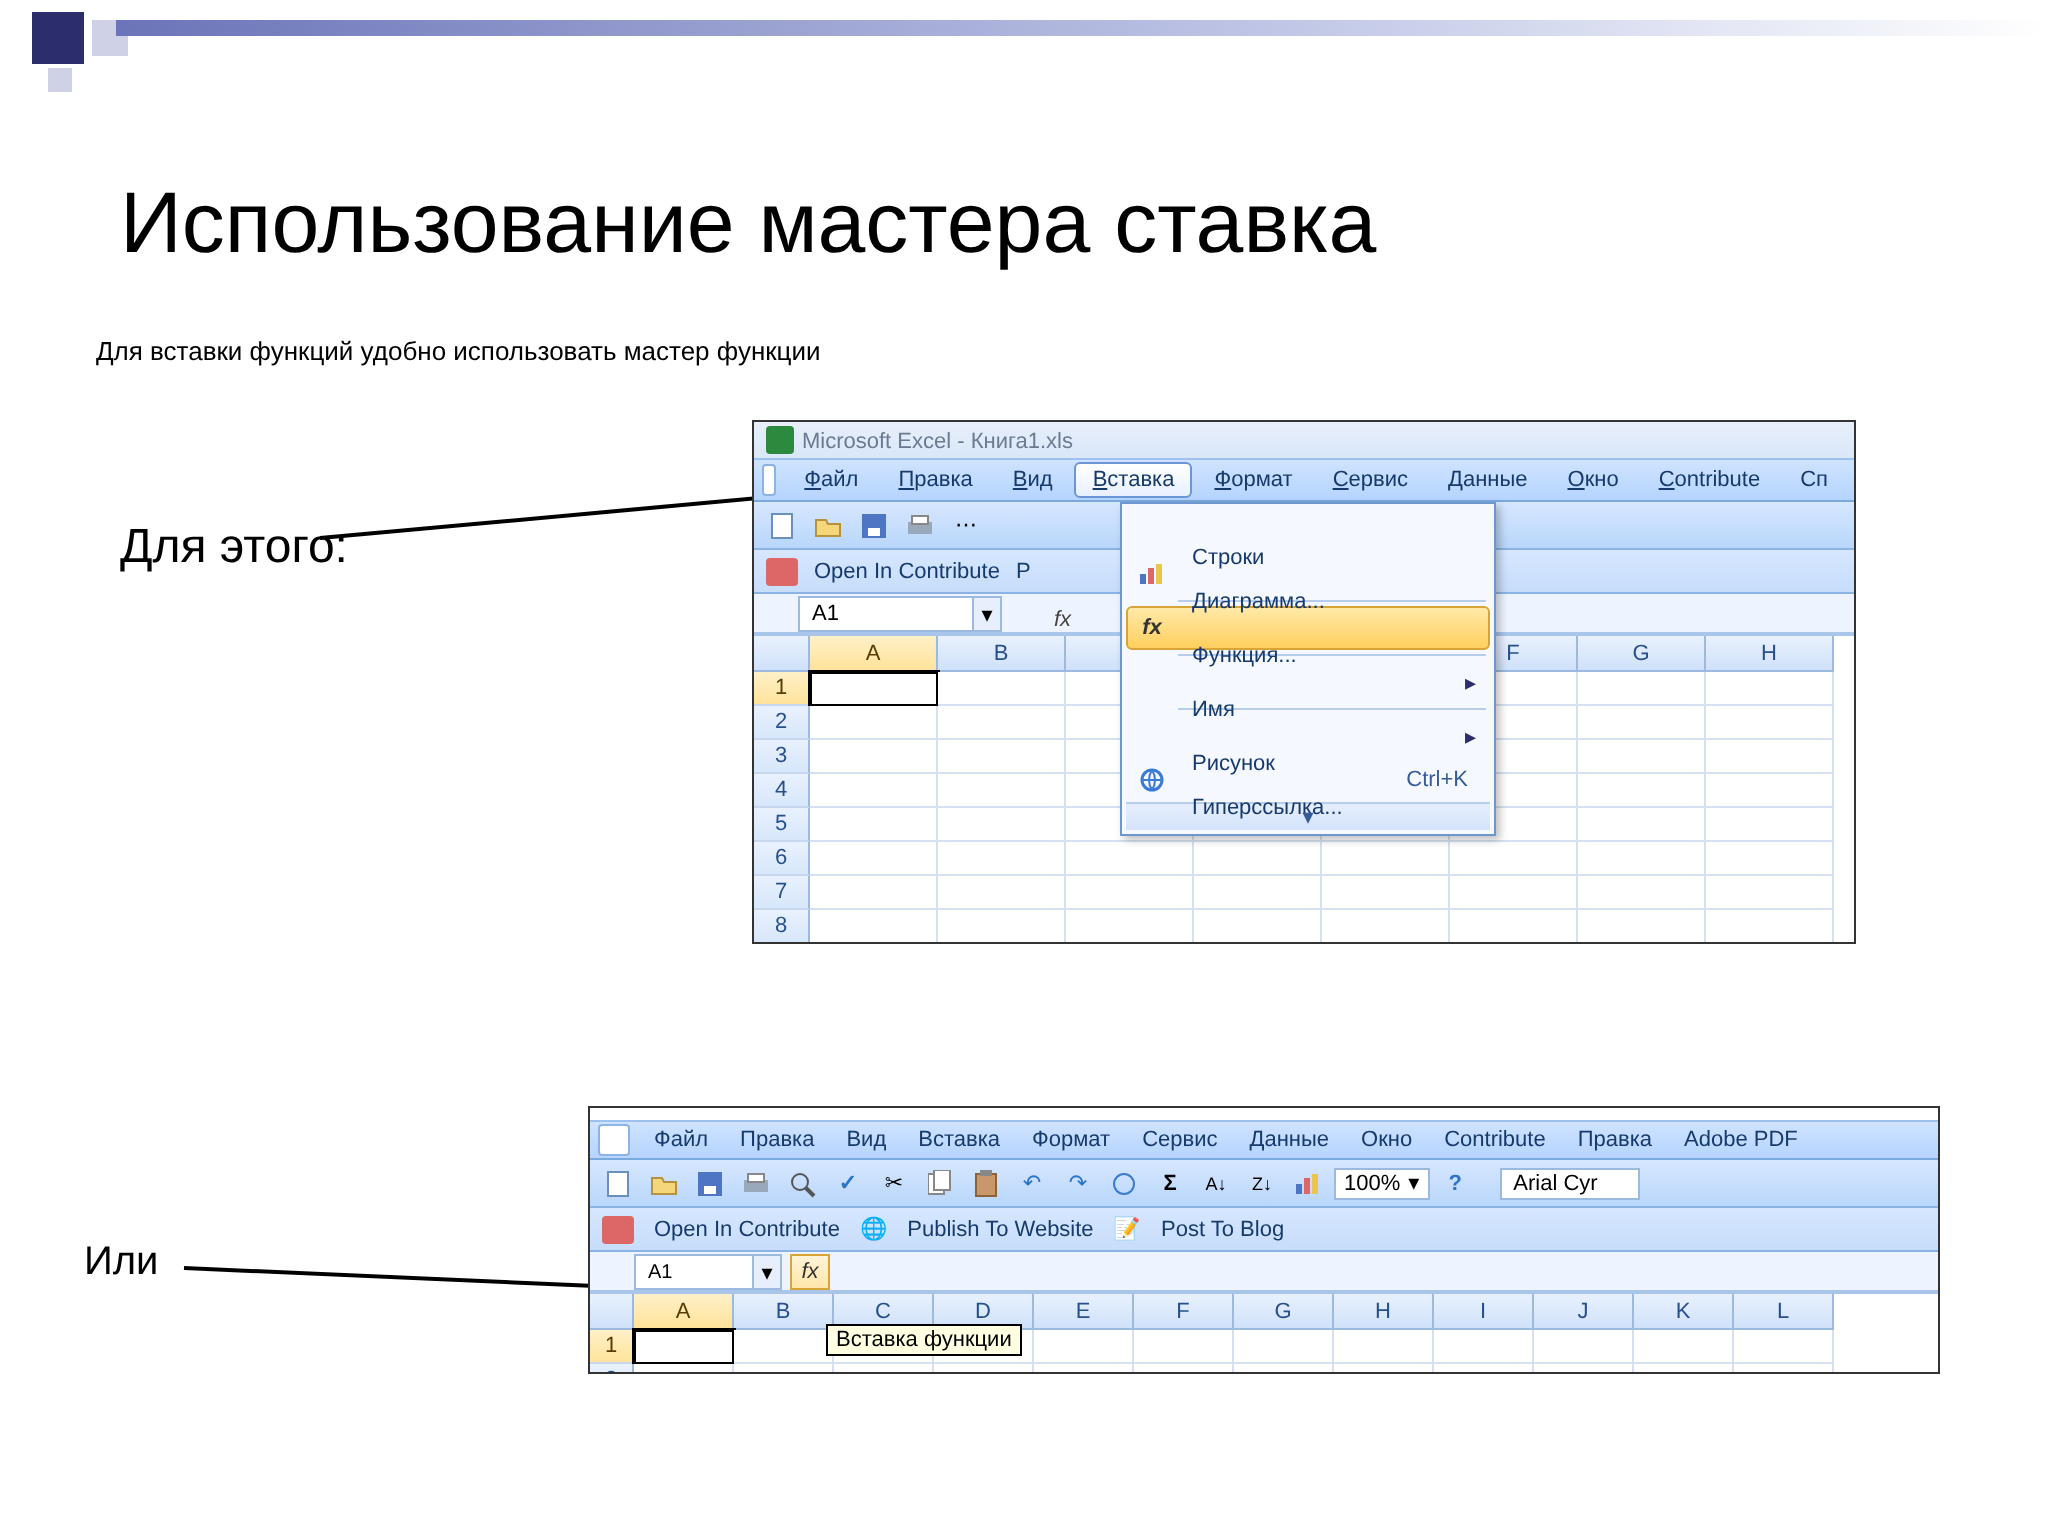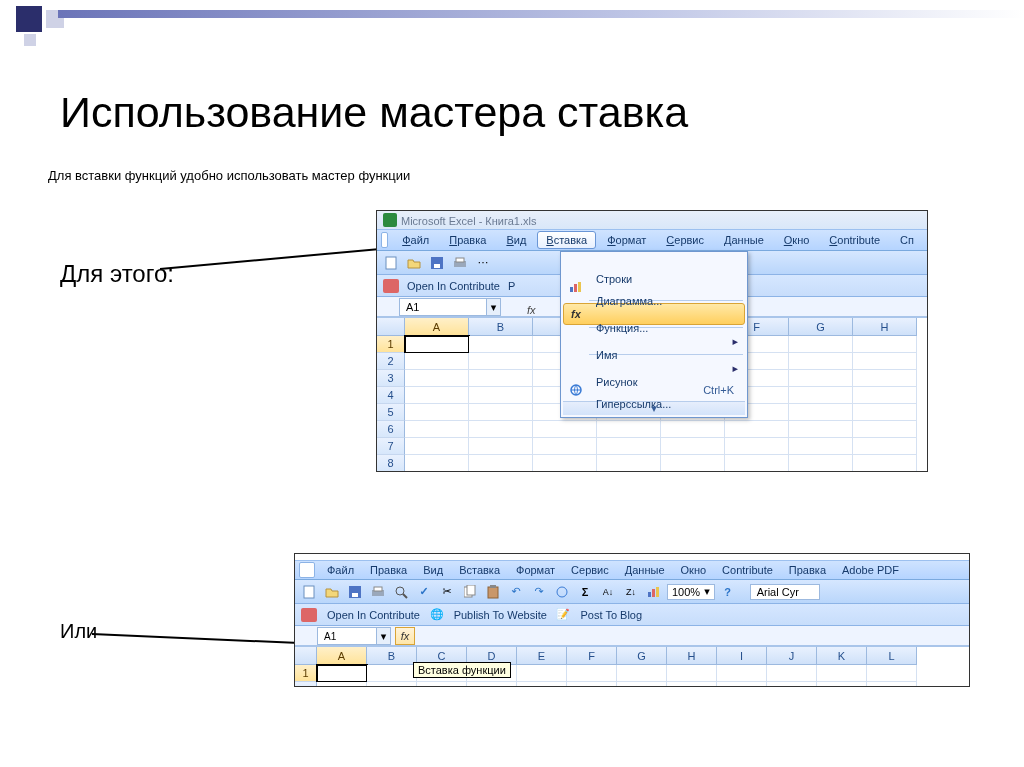--- a/index.html
+++ b/index.html
@@ -22,21 +22,21 @@
   }
   .slide-title {
     position: absolute; top: 88px; left: 60px;
     font-size: 43px; font-weight: 400;
   }
   .subtitle {
     position: absolute; top: 168px; left: 48px;
     font-size: 13px;
   }
   .label-1 { position: absolute; top: 260px; left: 60px; font-size: 24px; }
-  .label-2 { position: absolute; top: 620px; left: 60px; font-size: 20px; }
+  .label-2 { position: absolute; top: 620px; left: 42px; font-size: 20px; }
 
   
   .arrow1 {
     position: absolute; top: 268px; left: 160px; width: 410px; height: 2px;
     background: #000; transform: rotate(-5.2deg); transform-origin: left center;
   }
   .arrow1::after {
     content: ""; position: absolute; right: -2px; top: -4px;
     border-left: 10px solid #000; border-top: 5px solid transparent; border-bottom: 5px solid transparent;
   }

